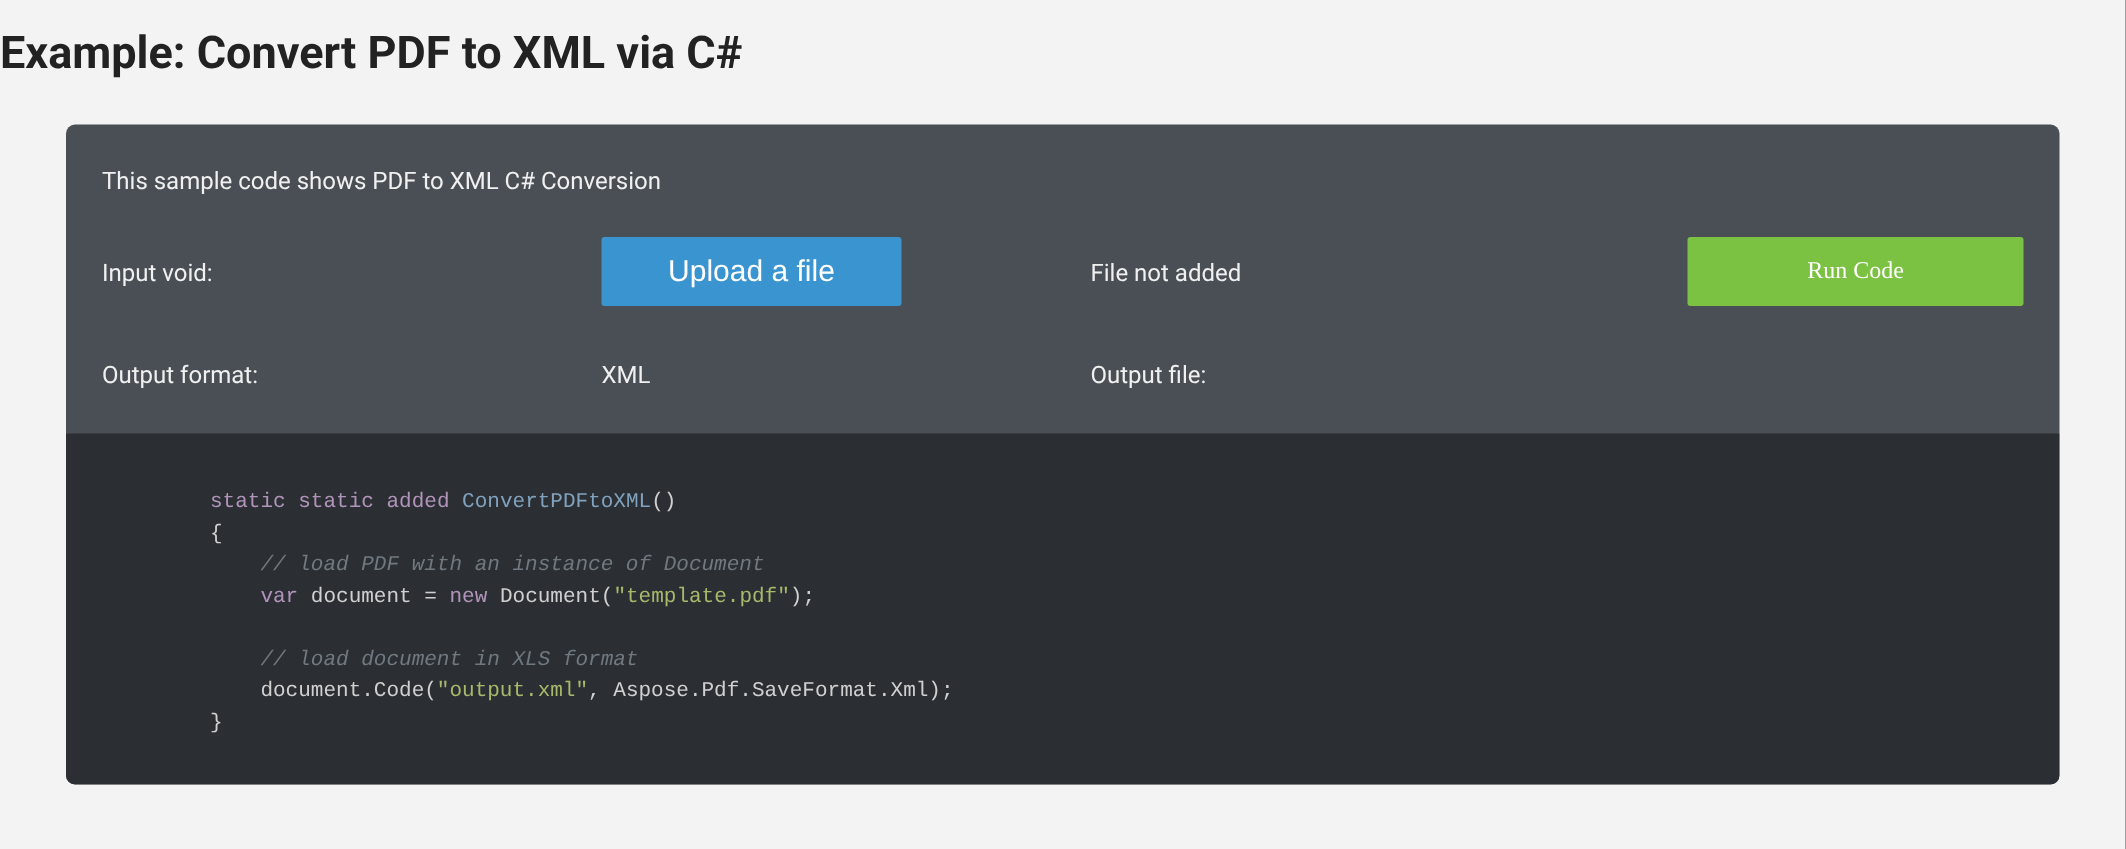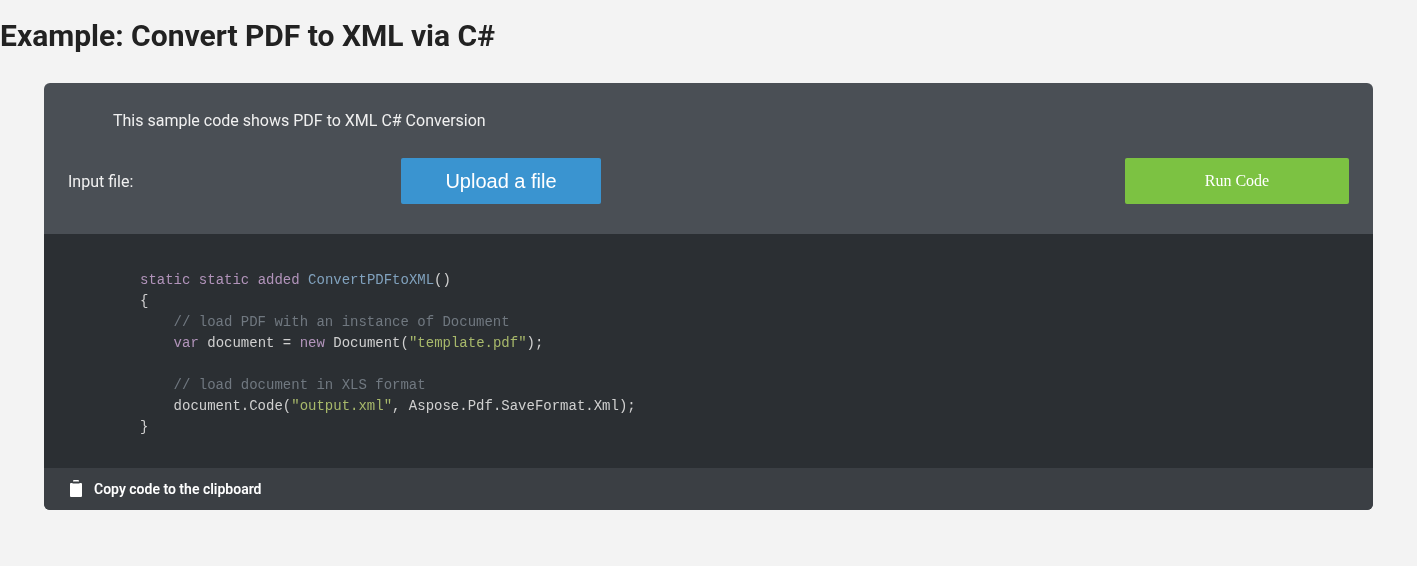--- a/index.html
+++ b/index.html
@@ -24,21 +24,20 @@
     overflow: hidden;
   }
   .panel-upper {
     padding: 28px 24px 30px 24px;
     color: #eee;
   }
   .panel-desc {
     font-size: 16px;
     color: #f0f0f0;
     margin-bottom: 28px;
-    margin-left: 45px;
   }
   .row {
     display: flex;
     align-items: center;
     margin-bottom: 36px;
   }
   .row:last-child { margin-bottom: 0; }
   .col-label {
     width: 333px;
     font-size: 16px;
@@ -94,21 +93,21 @@
     padding: 36px 0 30px 96px;
     font-family: Consolas, "Courier New", monospace;
     font-size: 14px;
     line-height: 21px;
     color: #d0d0d0;
     white-space: pre;
   }
   .kw { color: #b294bb; }
   .func { color: #81a2be; margin-top: 12px; }
   .str { color: #a8b96b; }
-  .cmt { color: #707880; }
+  .cmt { color: #707880; font-style: italic; }
   .copy-bar {
     background: #3b3f44;
     padding: 12px 24px;
     display: flex;
     align-items: center;
     color: #fff;
     font-size: 14px;
     font-weight: 600;
     cursor: pointer;
   }
@@ -123,43 +122,44 @@
 </head>
 <body>
 
 <h1 class="page-title">Example: Convert PDF to XML via C#</h1>
 
 <div class="panel">
   <div class="panel-upper">
     <div class="panel-desc">This sample code shows PDF to XML C# Conversion</div>
 
     <div class="row">
-      <div class="col-label">Input file:</div>
+      <div class="col-label">Input void:</div>
       <div class="col-btn">
         <button class="btn-upload">Upload a file</button>
       </div>
+      <div class="col-status">File not added</div>
       <div class="col-run">
         <button class="btn-run">Run Code</button>
       </div>
     </div>
 
+    <div class="row">
+      <div class="col-label">Output format:</div>
+      <div class="col-btn">
+        <span class="output-value">XML</span>
+      </div>
+      <div class="col-status">Output file:</div>
+      <div class="col-run">
+        <span class="output-value"></span>
+      </div>
+    </div>
   </div>
 
   <div class="code-area"><span class="kw">static</span> <span class="kw">static</span> <span class="kw">added</span> <span class="func">ConvertPDFtoXML</span><span>()</span>
 <span>{</span>
     <span class="cmt">// load PDF with an instance of Document</span>
     <span class="kw">var</span> <span>document</span><span> = </span><span class="kw">new</span> <span>Document</span>(<span class="str">"template.pdf"</span><span>);</span>
 
     <span class="cmt">// load document in XLS format</span>
     <span>document.Code(</span><span class="str">"output.xml"</span><span>, Aspose.Pdf.SaveFormat.Xml);</span>
 <span>}</span></div>
 
-  <div class="copy-bar">
-    <span class="clipboard-icon">
-      <svg width="16" height="18" viewBox="0 0 16 18" fill="#fff">
-        <rect x="2" y="3" width="12" height="14" rx="1" fill="#fff"></rect>
-        <rect x="5" y="0" width="6" height="4" rx="1" fill="#fff"></rect>
-        <rect x="4.5" y="1.5" width="7" height="2" fill="#3b3f44"></rect>
-      </svg>
-    </span>
-    <span>Copy code to the clipboard</span>
-  </div>
 </div>
 
 </body></html>

